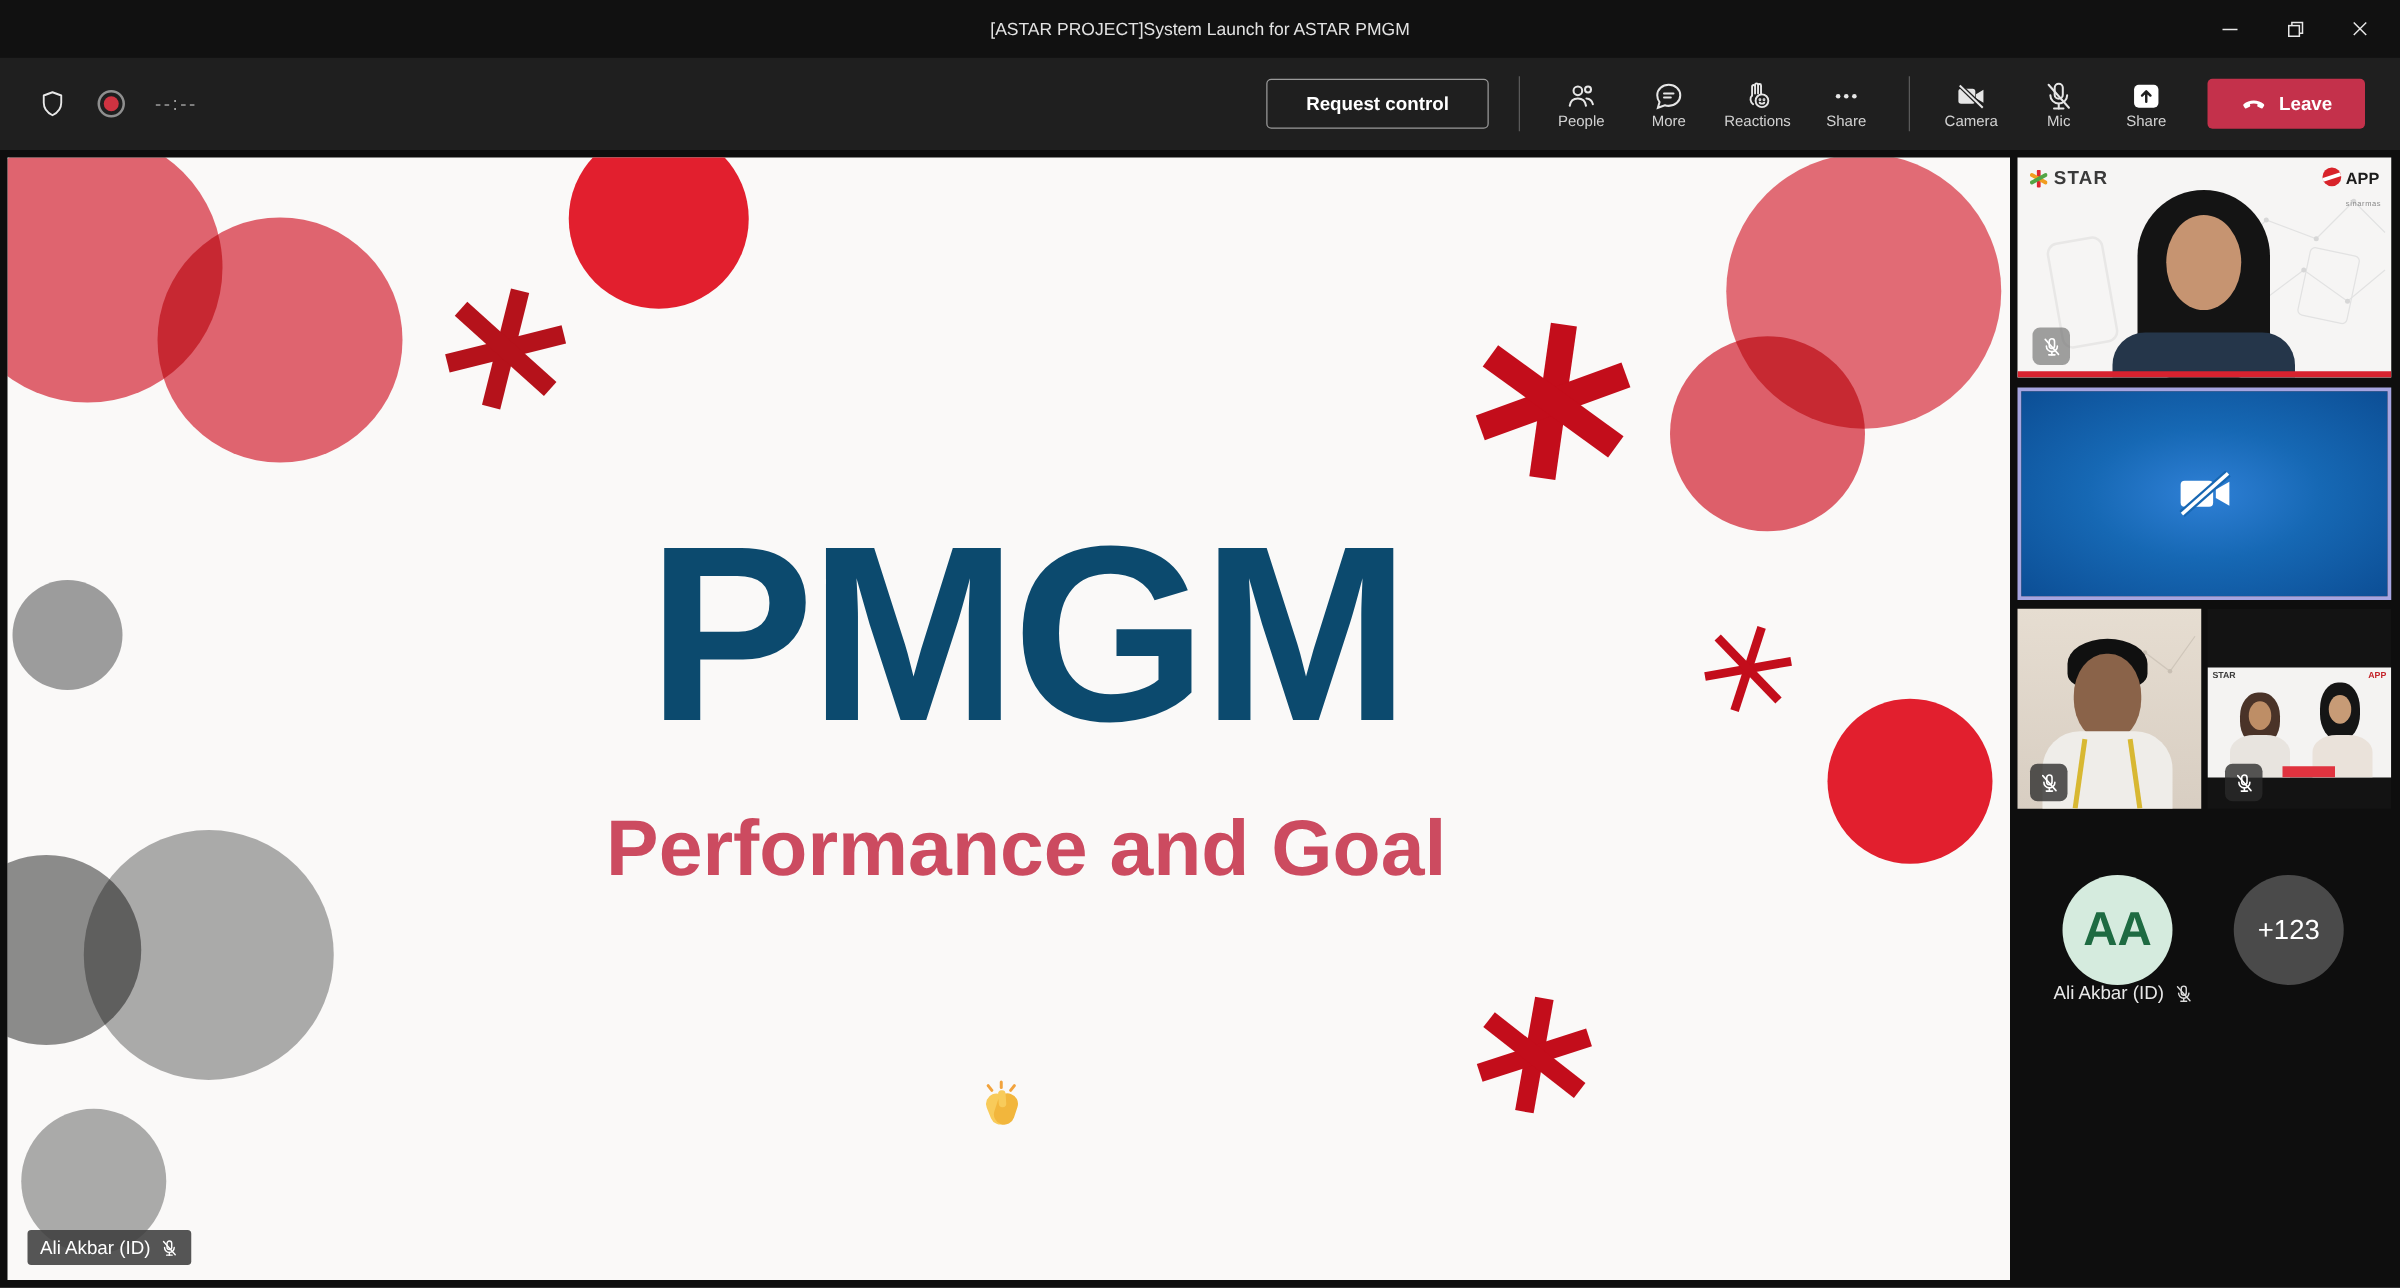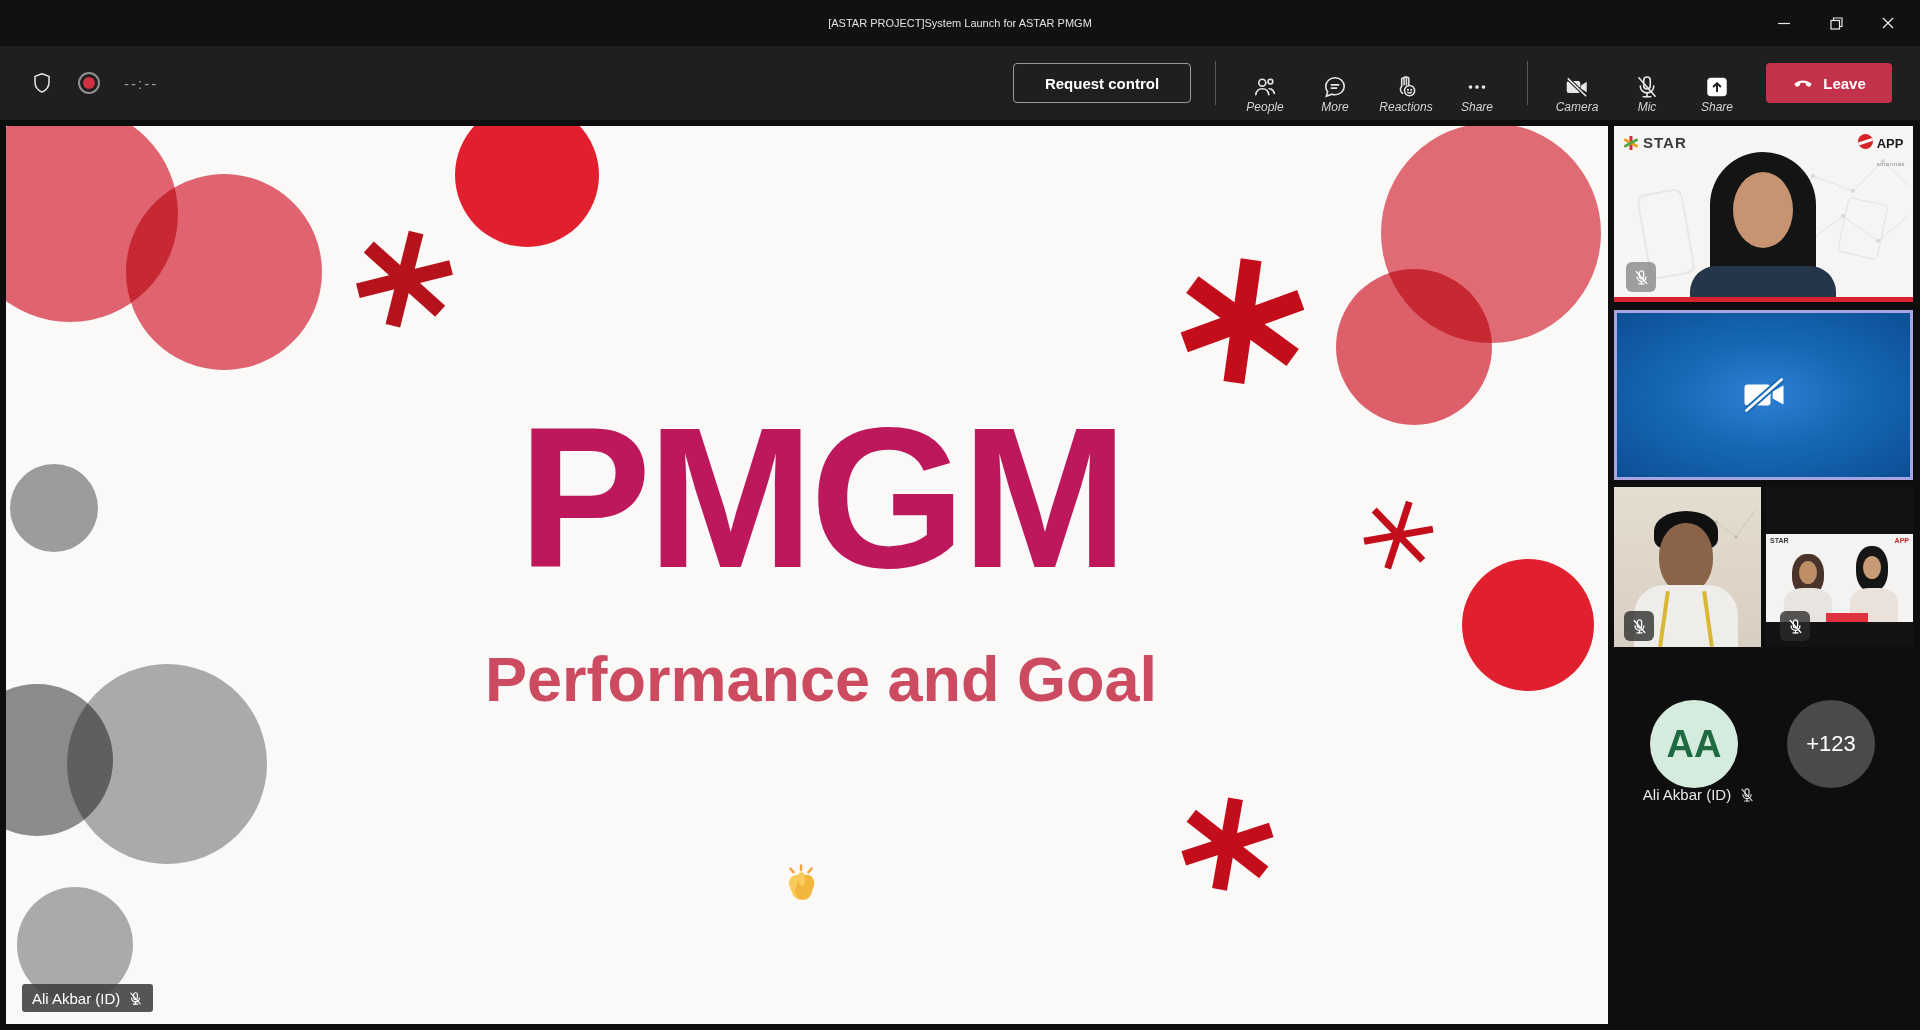--- a/index.html
+++ b/index.html
@@ -2,54 +2,54 @@
 <html><head>
 <meta charset="utf-8">
 <style>
   * { margin:0; padding:0; box-sizing:border-box; }
   html,body { width:1920px; height:1030px; overflow:hidden; background:#000; }
   body { font-family:"Liberation Sans", sans-serif; position:relative; }
 
   
   .titlebar { position:absolute; left:0; top:0; width:1920px; height:46px; background:#111111; }
   .titlebar .title { position:absolute; left:0; right:0; top:0; height:46px; line-height:46px;
-    text-align:center; color:#e3e3e3; font-size:11px; }
+    text-align:center; color:#e3e3e3; font-size:14px; }
   .wincontrols { position:absolute; right:6px; top:0; height:46px; display:flex; }
   .winbtn { width:52px; height:46px; display:flex; align-items:center; justify-content:center; color:#e8e8e8; }
 
   
   .toolbar { position:absolute; left:0; top:46px; width:1920px; height:74px; background:#1f1f1f; }
   .tb-left { position:absolute; left:30px; top:0; height:74px; display:flex; align-items:center; gap:24px; }
   .timer { color:#9d9d9d; font-size:15px; letter-spacing:2px; }
   .rec-ring { width:22px; height:22px; border:2px solid #8f8f8f; border-radius:50%;
     display:flex; align-items:center; justify-content:center; }
   .rec-dot { width:12px; height:12px; border-radius:50%; background:#cf3341; }
 
   .request-btn { position:absolute; left:1013px; top:17px; width:178px; height:40px;
     background:transparent; border:1px solid #9a9a9a; border-radius:4px;
     color:#fff; font-size:15px; font-weight:700; display:flex; align-items:center; justify-content:center; }
   .tb-divider { position:absolute; top:15px; width:1px; height:44px; background:#595959; }
   .icon-btn { position:absolute; top:8px; height:60px; display:flex; flex-direction:column;
-    align-items:center; justify-content:flex-end; gap:0; color:#e6e6e6;font-style:italic; }
+    align-items:center; justify-content:center; gap:0; color:#e6e6e6; }
   .icon-btn .lbl { font-size:12px; color:#d2d2d2; white-space:nowrap; }
   .leave-btn { position:absolute; left:1766px; top:17px; width:126px; height:40px; border-radius:4px;
     background:#c4314b; color:#fff; font-size:15px; font-weight:700;
     display:flex; align-items:center; justify-content:center; gap:9px; }
 
   
   .stage { position:absolute; left:0; top:120px; width:1920px; height:910px; background:#0e0e0e; }
 
   
   .slide { position:absolute; left:6px; top:6px; width:1602px; height:898px; background:#faf9f8; overflow:hidden; }
   .circ { position:absolute; border-radius:50%; }
   .mult { mix-blend-mode:multiply; }
   .ast { position:absolute; }
   .ast .b { position:absolute; top:0; left:50%; height:100%; }
-  .pmgm { position:absolute; left:0; right:0; top:272px; text-align:center;
-    font-size:200px; font-weight:800; letter-spacing:-4px; color:#be185d; transform:translateX(14px); line-height:1; }
+  .pmgm { position:absolute; left:0; right:0; top:282px; text-align:center;
+    font-size:200px; font-weight:800; letter-spacing:-4px; color:#0c4a6e; transform:translateX(14px); line-height:1; }
   .subtitle { position:absolute; left:0; right:0; top:516px; text-align:center;
     font-size:63px; line-height:74px; font-weight:700; color:#cc4b60; transform:translateX(14px); }
   .clap { position:absolute; left:0; right:0; top:732px; display:flex; justify-content:center; transform:translateX(-6px); }
   .name-pill { position:absolute; left:16px; top:858px; height:28px; padding:0 10px;
     background:rgba(62,62,62,0.88); border-radius:3px; color:#fff; font-size:15px;
     display:flex; align-items:center; gap:8px; }
 
   
   .sidebar { position:absolute; left:1614px; top:0; width:299px; height:910px; }
   .tile { position:absolute; overflow:hidden; }

